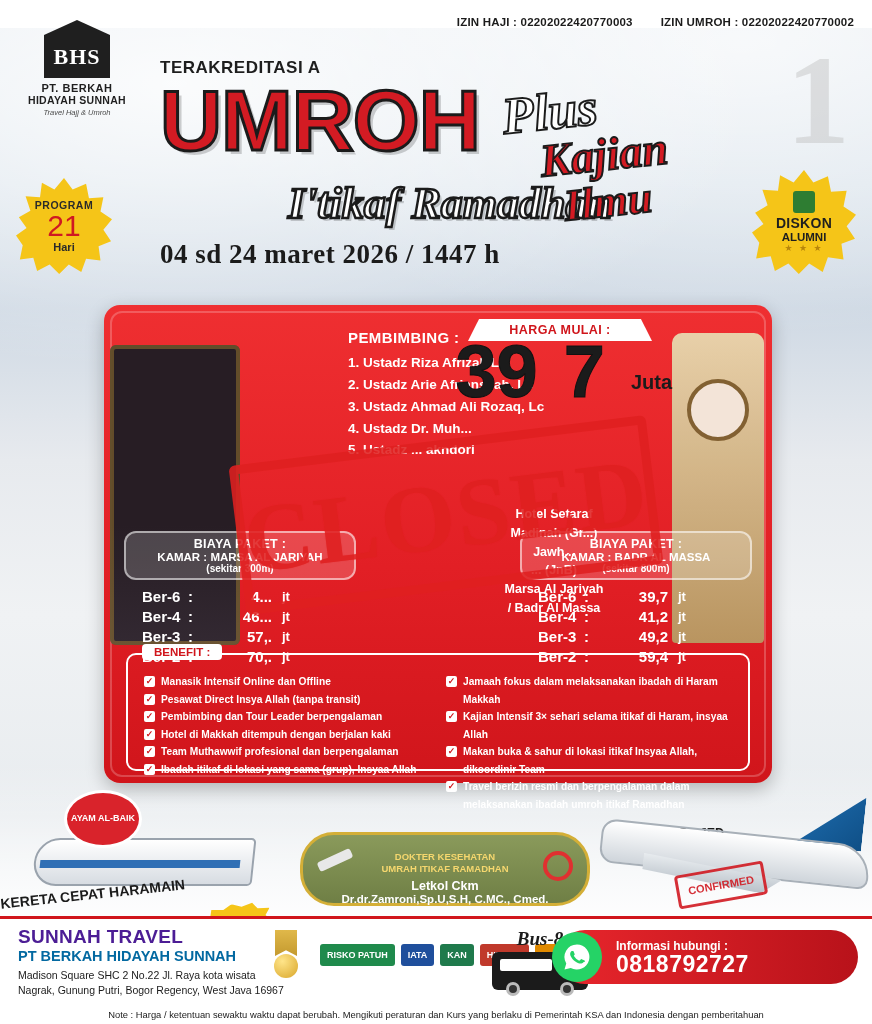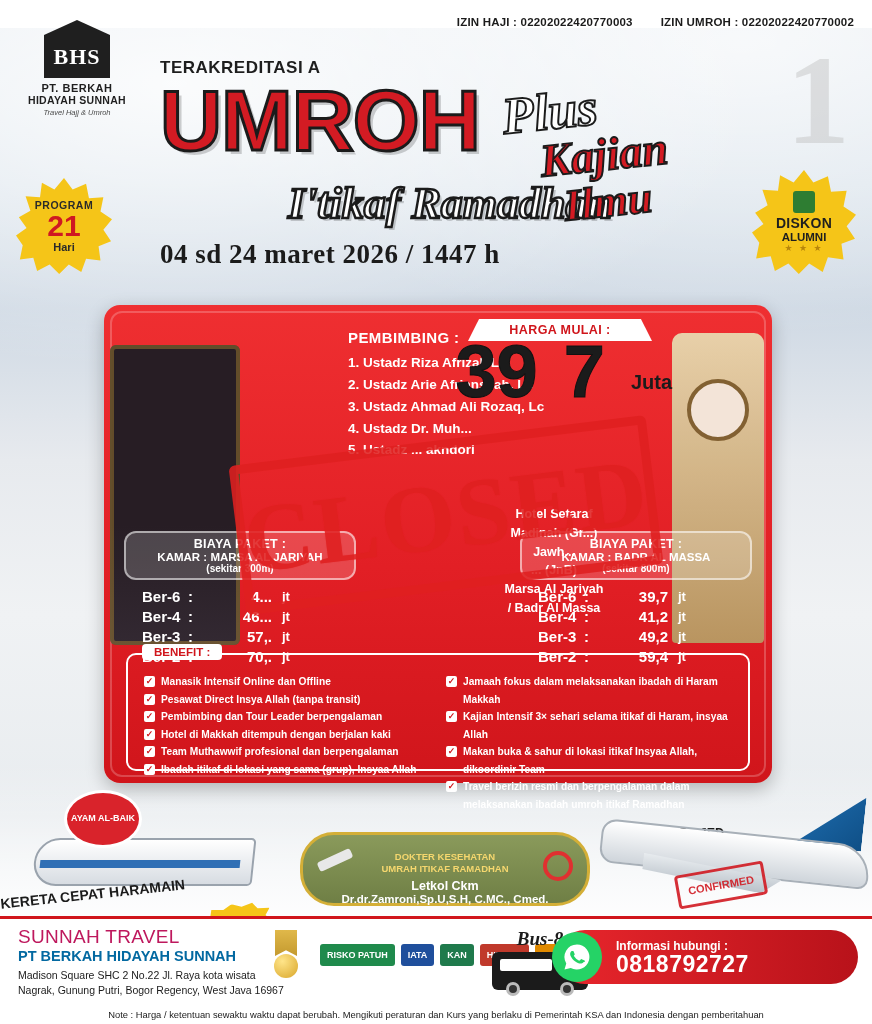--- a/index.html
+++ b/index.html
@@ -52,21 +52,21 @@
   
   .burst {
     position: absolute; width: 96px; height: 96px;
     background: #f5c518;
     clip-path: polygon(50% 0%,59% 12%,73% 6%,76% 21%,91% 20%,88% 35%,100% 43%,91% 54%,99% 66%,86% 71%,88% 86%,73% 84%,68% 98%,55% 90%,45% 100%,35% 90%,22% 97%,18% 83%,4% 85%,7% 70%,-0% 60%,11% 52%,3% 41%,15% 34%,10% 19%,25% 20%,27% 5%,40% 12%);
     display:flex; flex-direction:column; align-items:center; justify-content:center;
     text-align:center;
   }
   #program-badge { left: 16px; top: 178px; }
   #program-badge .t { font-size: 10.5px; font-weight: 800; color:#2a2a2a; letter-spacing:.5px;}
-  #program-badge .n { font-size: 30px; font-weight: 700; color:#cf1822; line-height: 1;}
+  #program-badge .n { font-size: 30px; font-weight: 400; color:#cf1822; line-height: 1;}
   #program-badge .s { font-size: 11px; font-weight: 700; color:#2a2a2a;}
   #diskon-badge { right: 16px; top: 170px; width: 104px; height: 104px;}
   #diskon-badge .d1 { font-size: 14px; font-weight: 800; color:#1f1f1f; letter-spacing:.3px;}
   #diskon-badge .d2 { font-size: 11.5px; font-weight: 800; color:#1f1f1f;}
   #diskon-badge .d3 { font-size: 9px; color:#b8860b; letter-spacing:2px;}
   #diskon-badge .kaaba { width: 22px; height: 22px; background:#2e7d32; border-radius:3px; margin-bottom:2px;}
 
   .bignum1 {
     position:absolute; right: 22px; top: 36px; font-size: 128px; color: rgba(190,190,190,.45);
     font-family:"Liberation Serif",serif; font-weight:700; line-height:1;
@@ -271,21 +271,21 @@
   .confirmed {
     position:absolute; right: 106px; bottom: 122px; width: 90px; height: 34px;
     border: 3px solid #d11a22; border-radius: 4px; color:#d11a22; font-size: 11px; font-weight:800;
     display:flex; align-items:center; justify-content:center; transform: rotate(-10deg); opacity:.9;
   }
 
   
   .footer { position:absolute; left:0; bottom:0; width: 872px; height: 108px; background:#fff; }
   .footer .line { position:absolute; left: 0; top: 0; width: 872px; height: 3px; background:#d0151b;}
   .f-left { position:absolute; left: 18px; top: 10px; }
-  .f-left .b1 { font-size: 19px; font-weight:400; color:#be185d; letter-spacing:.3px;}
+  .f-left .b1 { font-size: 19px; font-weight:700; color:#4c1d95; letter-spacing:.3px;}
   .f-left .b2 { font-size: 14.5px; font-weight:800; color:#0369a1;}
   .f-left .b3 { font-size: 10.5px; color:#1b1b1b; line-height:1.45; margin-top:4px;}
   .medal { position:absolute; left: 272px; top: 14px; width: 28px; height: 54px; }
   .medal .ribbon { width: 22px; height: 26px; background: linear-gradient(180deg,#e0b84a,#c49a2f); margin:0 auto; clip-path: polygon(0 0,100% 0,100% 100%,50% 78%,0 100%); }
   .medal .c2 { width: 24px; height: 24px; border-radius: 50%; background: radial-gradient(circle at 35% 30%,#ffe58a,#d9a62a); margin: -2px auto 0; }
   .certs { position:absolute; left: 320px; top: 28px; display:flex; gap: 6px; align-items:flex-end;}
   .cert { height: 22px; padding: 0 7px; border-radius: 3px; font-size: 9px; font-weight:800;
           display:flex; align-items:center; color:#fff;}
   .bus-wrap { position:absolute; left: 492px; top: 12px; text-align:center;}
   .bus-wrap .cap { font-family:"Liberation Serif", serif; font-style:italic; font-weight:700; font-size: 19px; color:#1b1b1b;}

